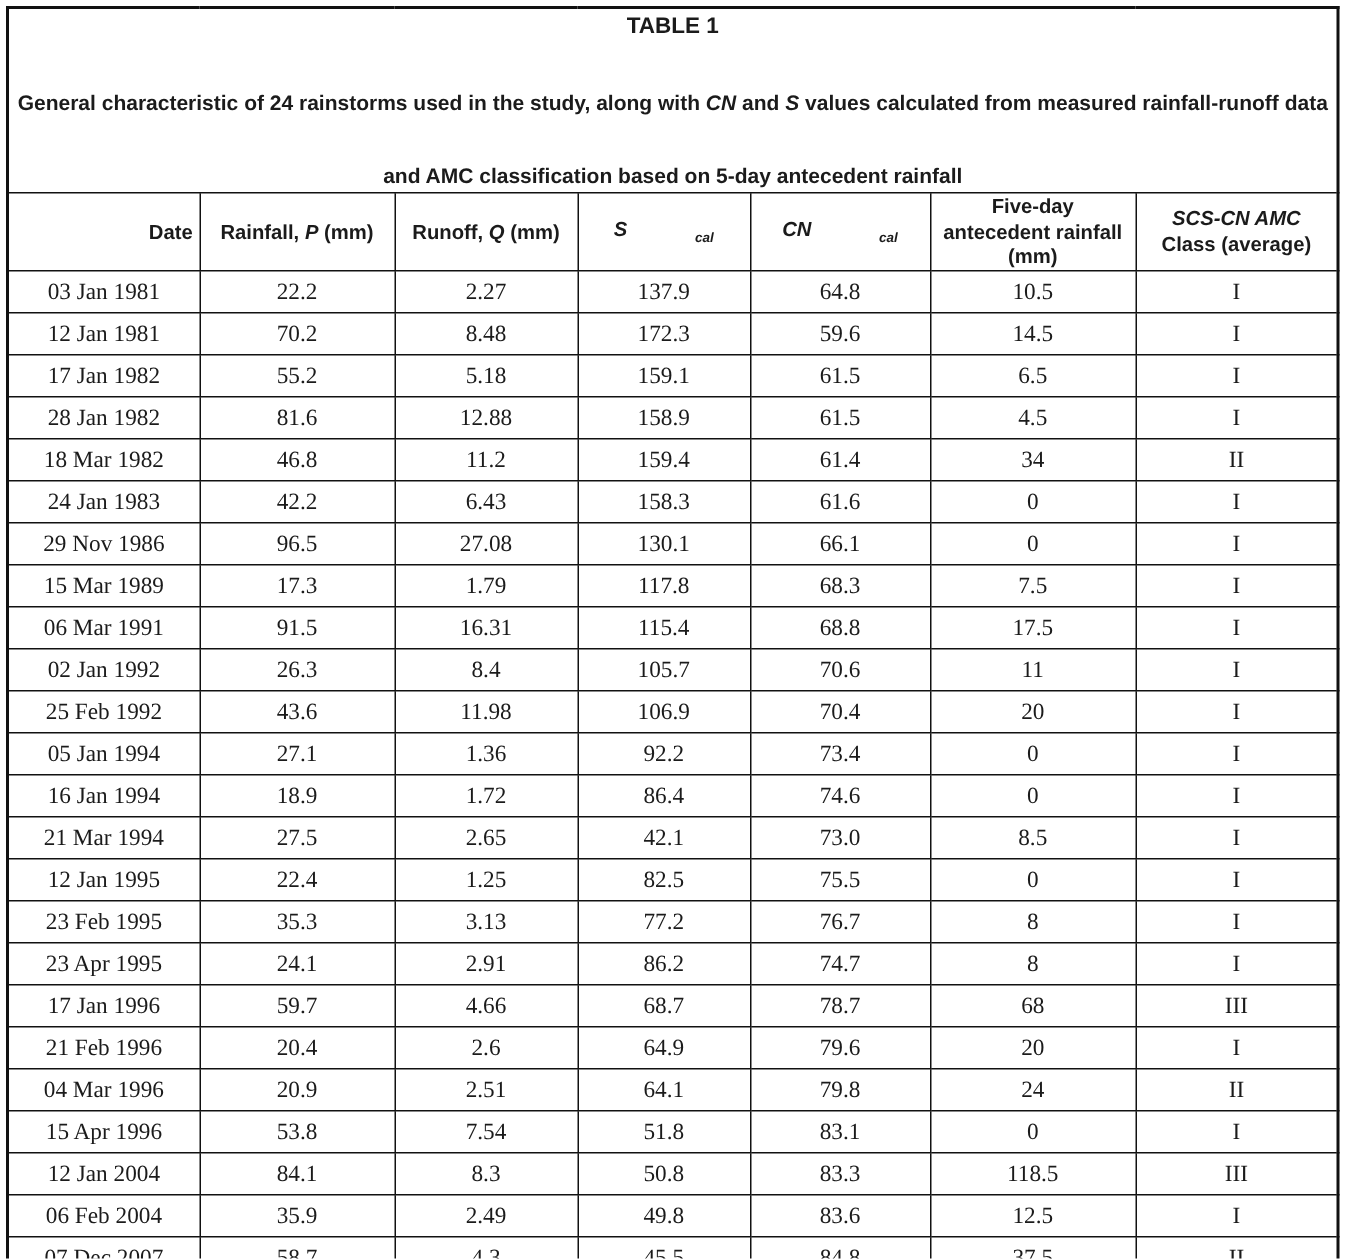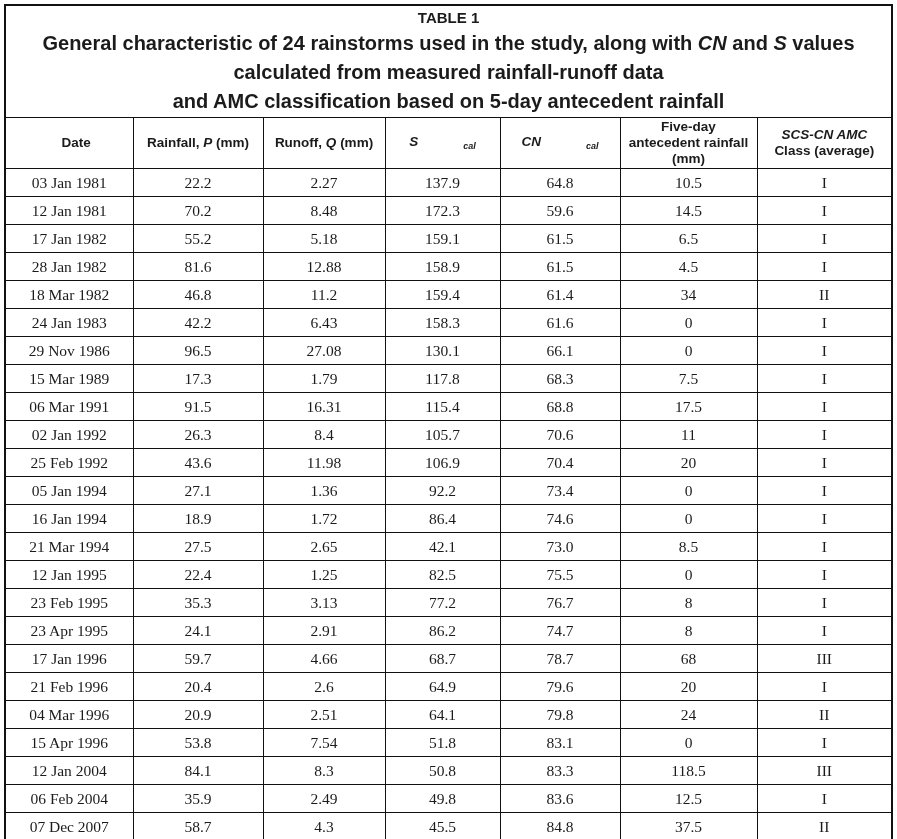--- a/index.html
+++ b/index.html
@@ -36,31 +36,31 @@
   
   td.title-cell {
     height: 66px;
     font-family: "Liberation Sans", sans-serif;
     font-weight: 700;
     text-align: center;
     padding: 3px 8px;
     line-height: 1.45;
   }
   .title-line1 { font-size: 15px; }
-  .title-line2, .title-line3 { font-size: 20px; }
+  .title-line2, .title-line3 { font-size: 14px; margin-top: 29px; }
   
   tr.header-row th {
     height: 42px;
     font-family: "Liberation Sans", sans-serif;
     font-weight: 700;
     font-size: 13.5px;
     line-height: 1.2;
     background: #ffffff;
   }
-  tr.header-row th.left { text-align: center; padding-left: 18px; }
+  tr.header-row th.left { text-align: right; padding-left: 18px; }
   
   tbody.data td {
     height: 25px;
     font-size: 15.5px;
     line-height: 1.1;
   }
   td.left { text-align: left; padding-left: 7px; margin-top: 16px; }
   
   tbody.summary td {
     height: 25px;

